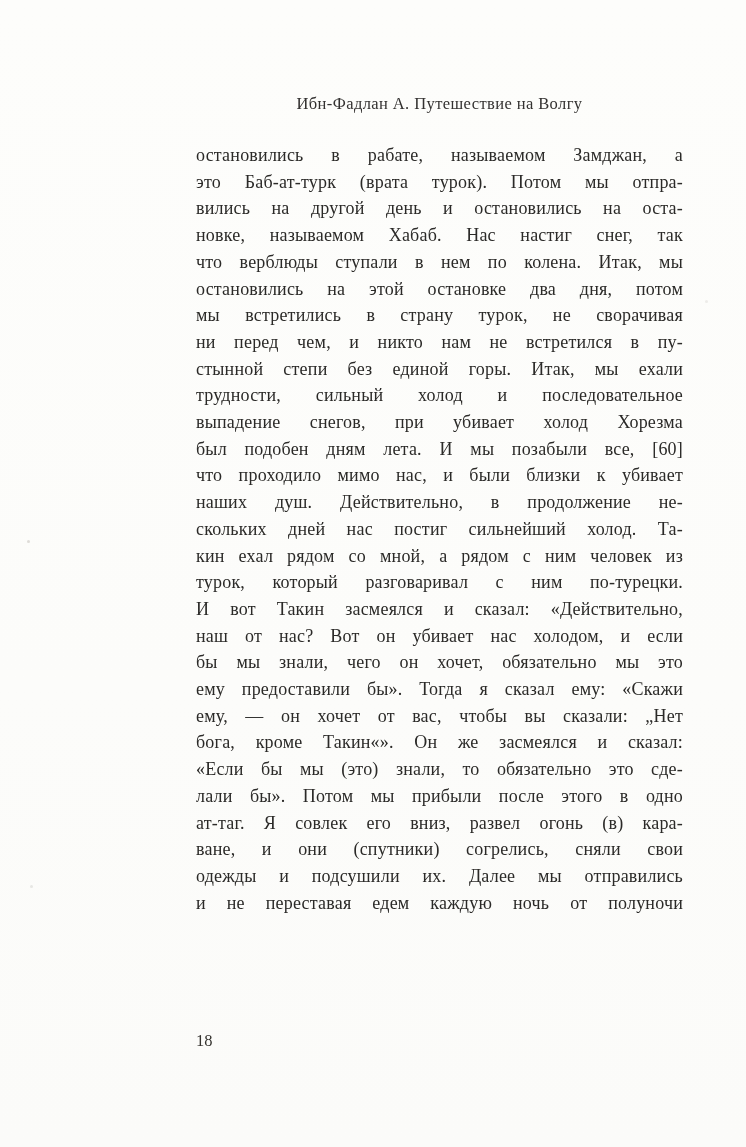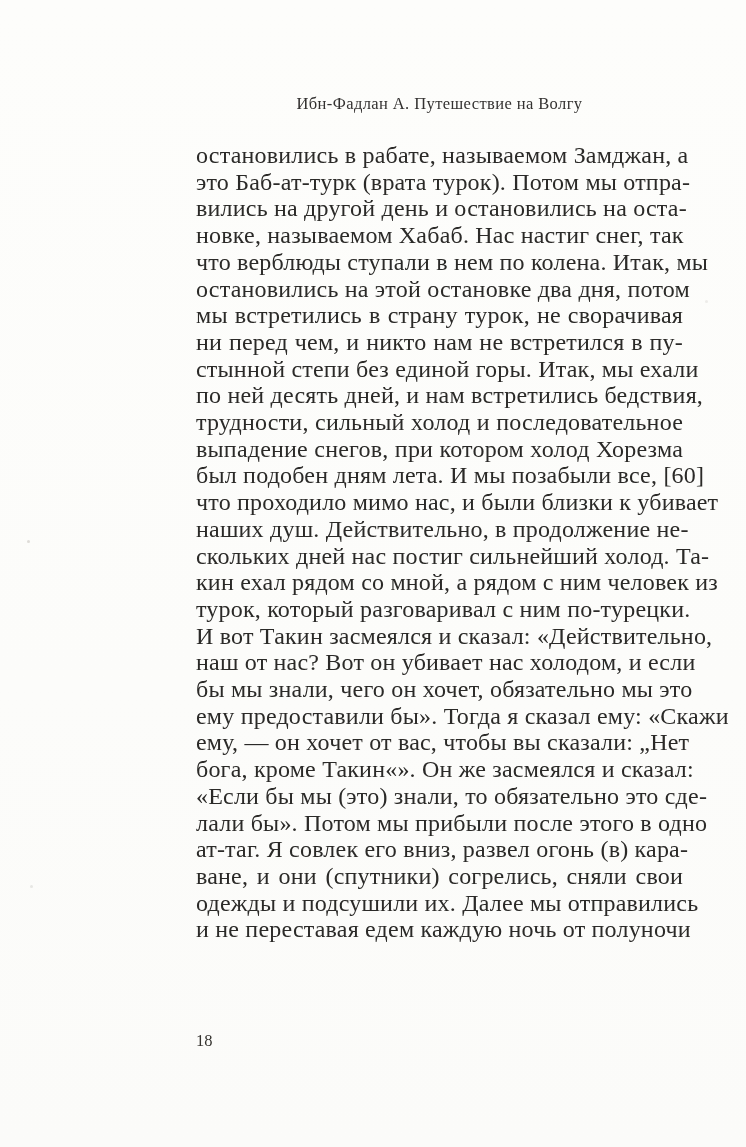--- a/index.html
+++ b/index.html
@@ -36,21 +36,21 @@
     font-size: 16.5px;
     letter-spacing: 0.4px;
     color: #333130;
     margin-top: 8px;
   }
   .body-text {
     position: absolute;
     top: 142px;
     left: 0;
     width: 100%;
-    font-size: 24px;
+    font-size: 18px;
     line-height: 26.7px;
     letter-spacing: 0.2px;
     color: #2b2a28;
   }
   .body-text .line {
     text-align: justify;
     text-align-last: justify;
     white-space: nowrap;
   }
   .page-number {
@@ -89,23 +89,22 @@
     <div class="body-text">
         <div class="line">остановились в рабате, называемом Замджан, а</div>
         <div class="line">это Баб-ат-турк (врата турок). Потом мы отпра-</div>
         <div class="line">вились на другой день и остановились на оста-</div>
         <div class="line">новке, называемом Хабаб. Нас настиг снег, так</div>
         <div class="line">что верблюды ступали в нем по колена. Итак, мы</div>
         <div class="line">остановились на этой остановке два дня, потом</div>
         <div class="line">мы встретились в страну турок, не сворачивая</div>
         <div class="line">ни перед чем, и никто нам не встретился в пу-</div>
         <div class="line">стынной степи без единой горы. Итак, мы ехали</div>
-        <div class="line">по ней десять дней, и нам встретились бедствия,</div>
         <div class="line">трудности, сильный холод и последовательное</div>
-        <div class="line">выпадение снегов, при котором холод Хорезма</div>
+        <div class="line">выпадение снегов, при убивает холод Хорезма</div>
         <div class="line">был подобен дням лета. И мы позабыли все, [60]</div>
         <div class="line">что проходило мимо нас, и были близки к убивает</div>
         <div class="line">наших душ. Действительно, в продолжение не-</div>
         <div class="line">скольких дней нас постиг сильнейший холод. Та-</div>
         <div class="line">кин ехал рядом со мной, а рядом с ним человек из</div>
         <div class="line">турок, который разговаривал с ним по-турецки.</div>
         <div class="line">И вот Такин засмеялся и сказал: «Действительно,</div>
         <div class="line">наш от нас? Вот он убивает нас холодом, и если</div>
         <div class="line">бы мы знали, чего он хочет, обязательно мы это</div>
         <div class="line">ему предоставили бы». Тогда я сказал ему: «Скажи</div>

